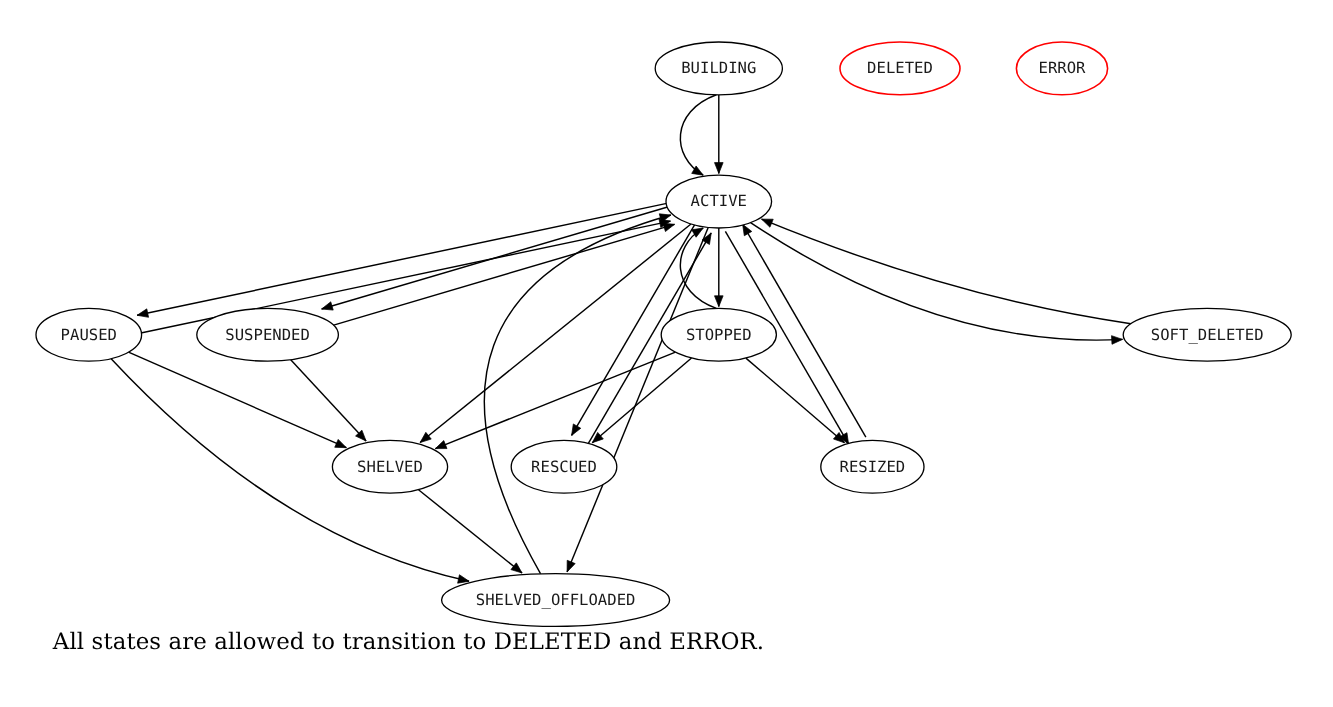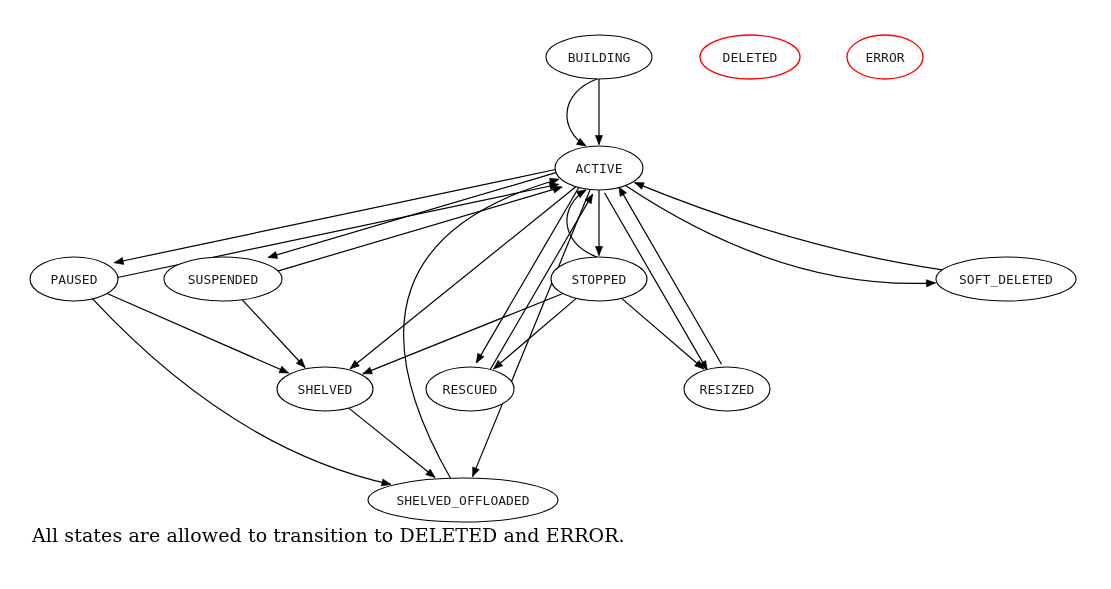--- a/index.html
+++ b/index.html
@@ -43,21 +43,21 @@
     stroke: #000000;
     stroke-width: 1.2;
   }
   .edge-head {
     fill: #000000;
     stroke: #000000;
     stroke-width: 0.6;
   }
   .caption {
     position: absolute;
-    left: 32px;
+    left: 44px;
     top: 524px;
     font-family: "DejaVu Serif", "Liberation Serif", serif;
     font-size: 19px;
     color: #000000;
     white-space: nowrap;
     letter-spacing: 0.1px;
   }
 </style>
 </head>
 <body>

